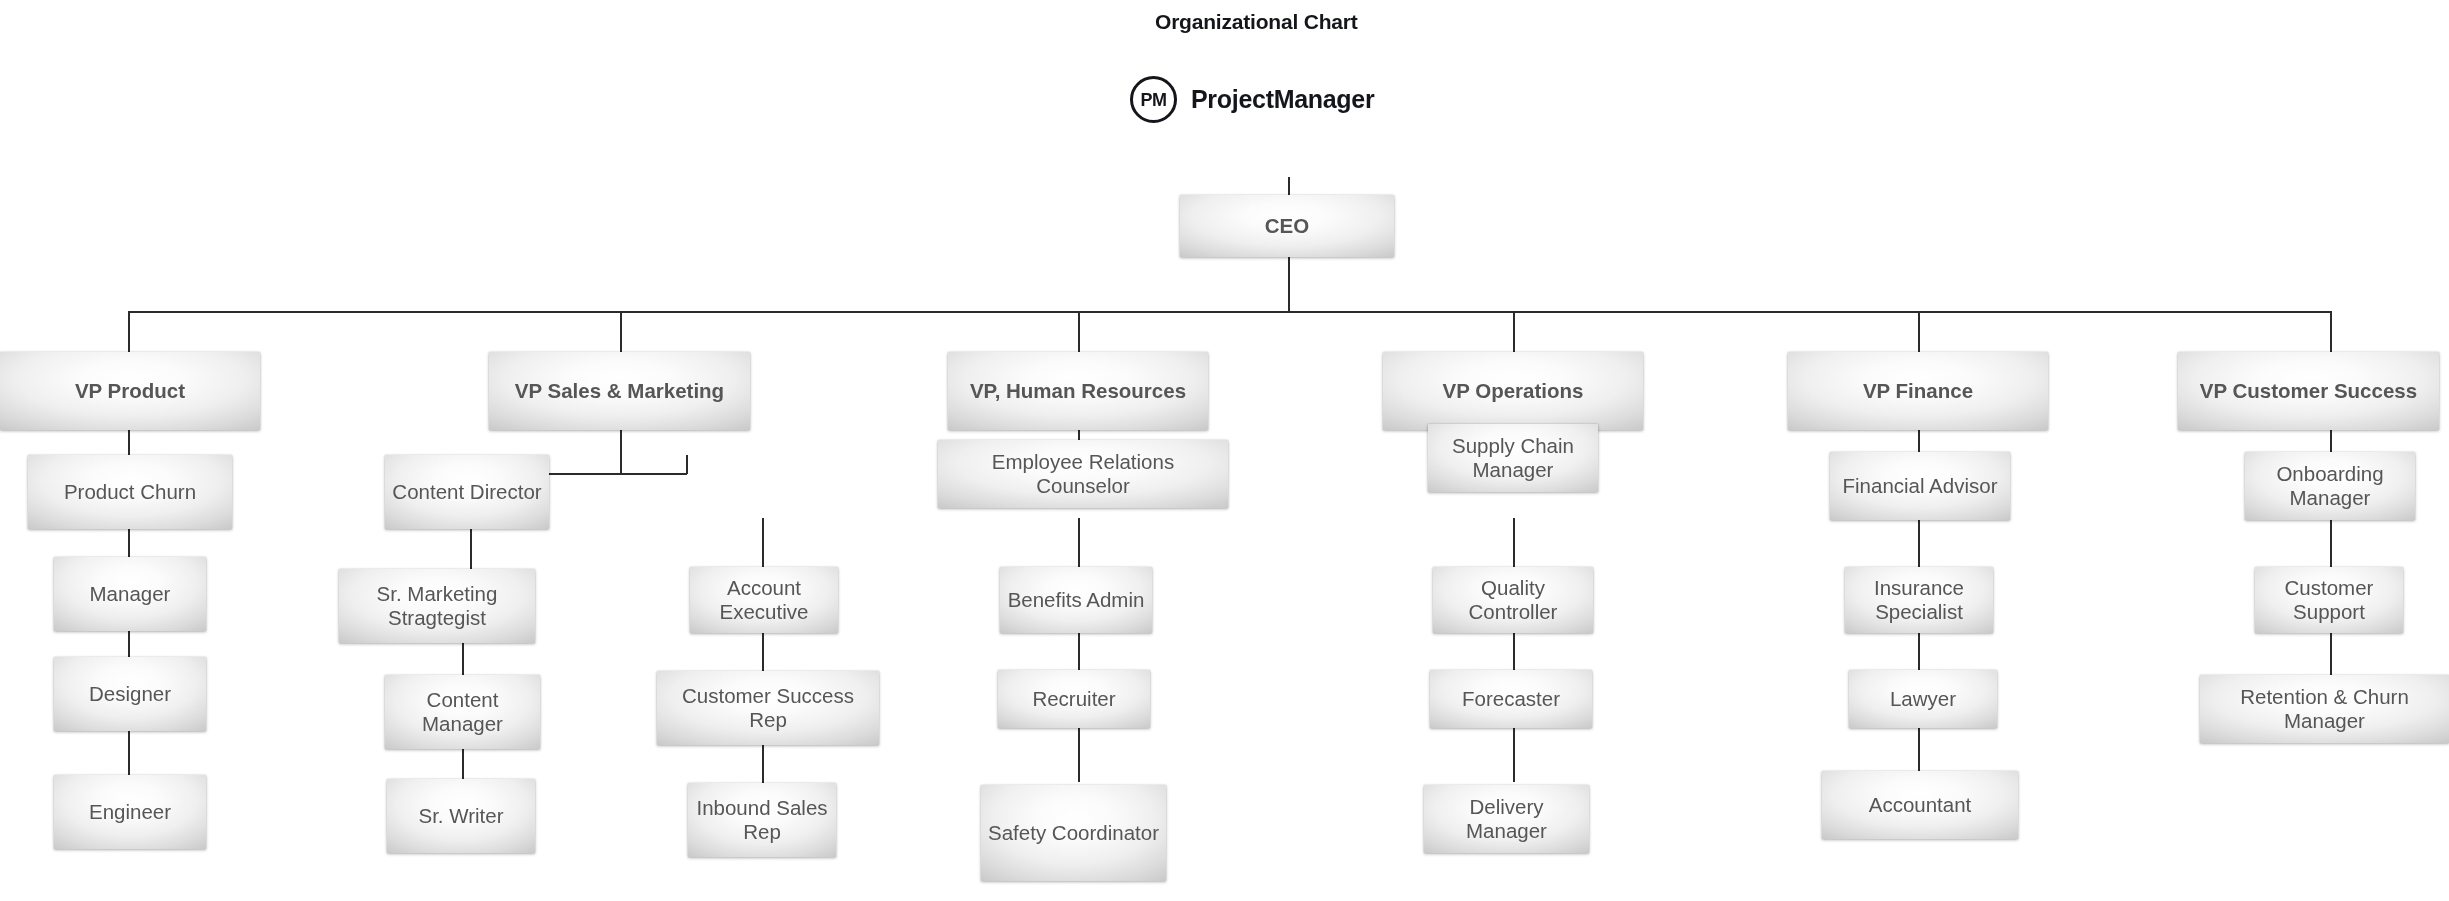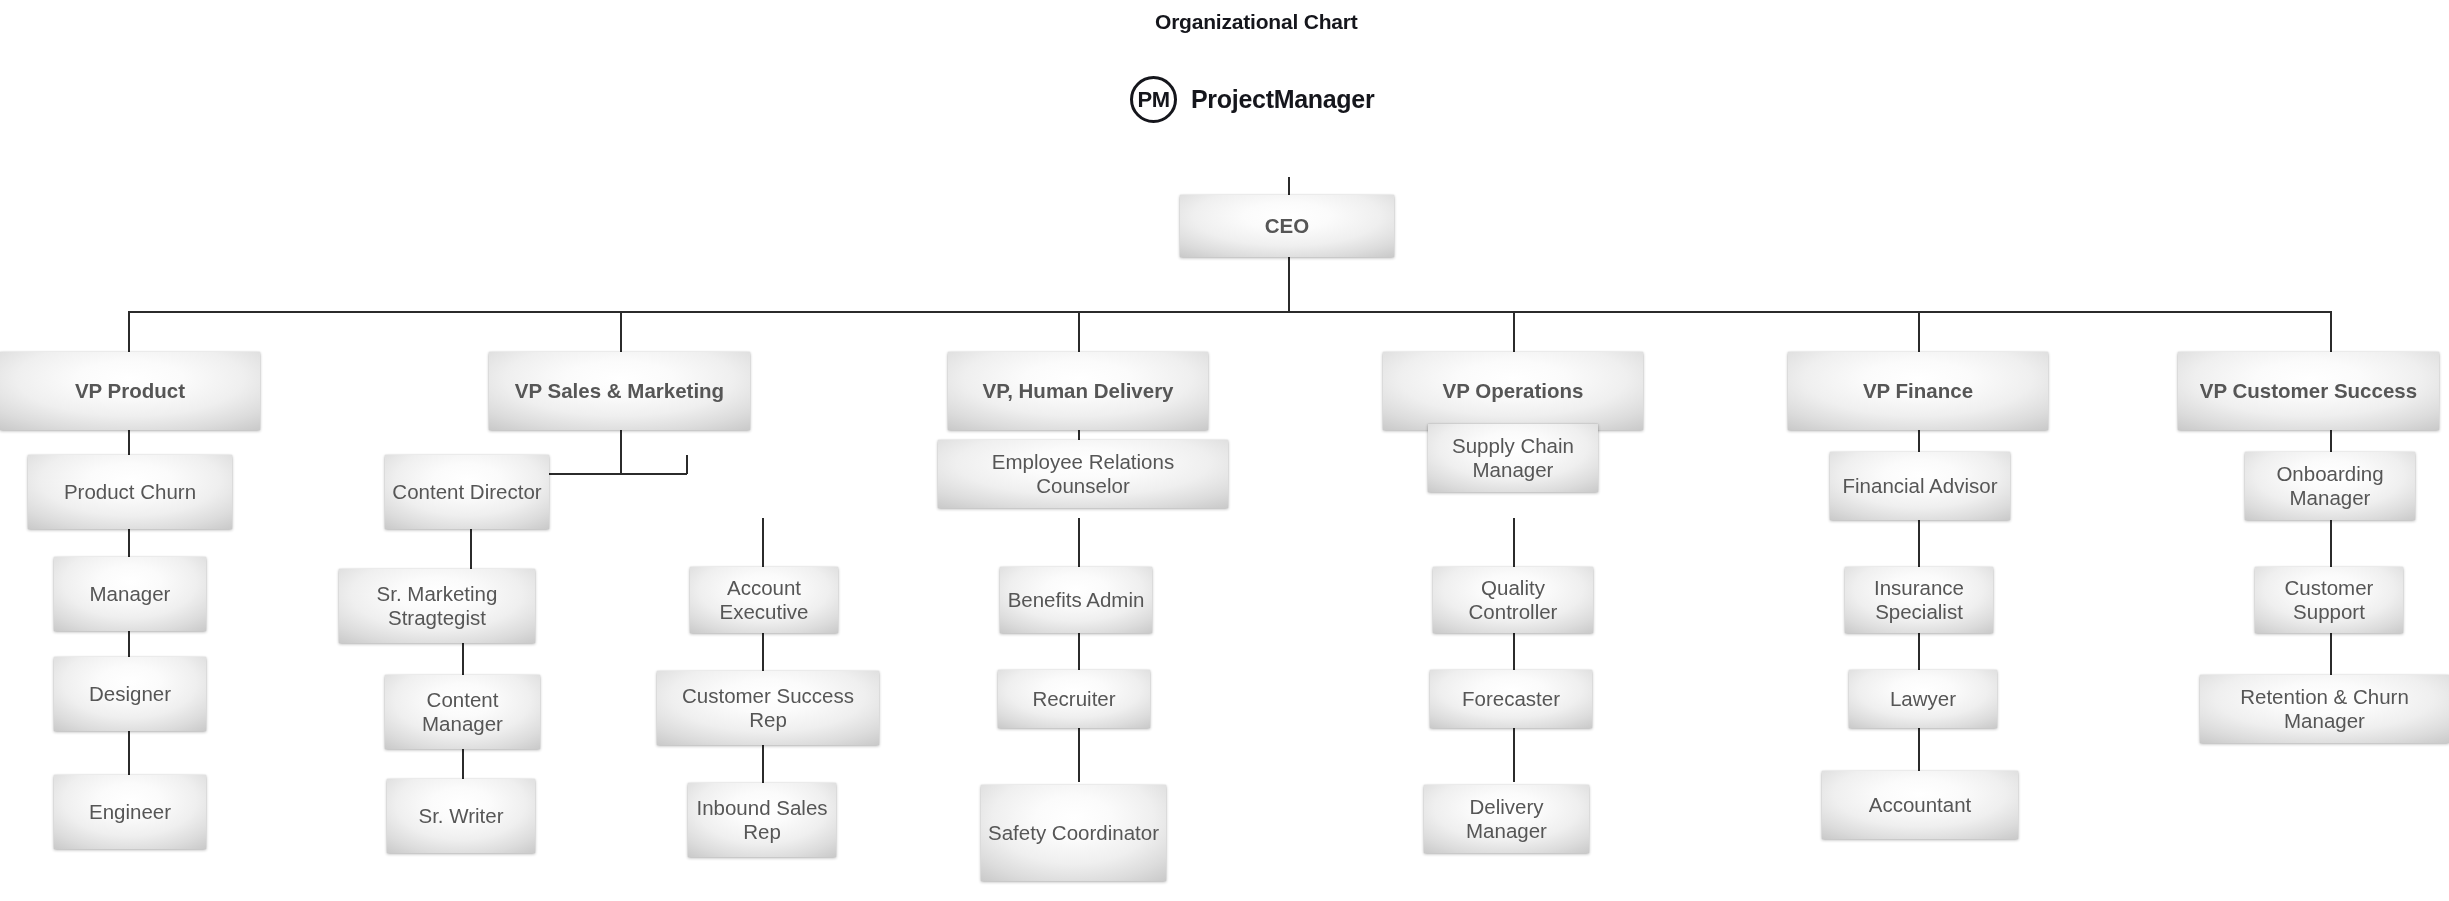--- a/index.html
+++ b/index.html
@@ -44,21 +44,21 @@
     width: 47px;
     height: 47px;
     border: 3.5px solid #15161c;
     border-radius: 50%;
     display: flex;
     align-items: center;
     justify-content: center;
     box-sizing: border-box;
   }
   #brand-mark span {
-    font-size: 22px;
+    font-size: 18px;
     font-weight: bold;
     color: #15161c;
     letter-spacing: -0.5px;
     line-height: 1;
   }
   #brand-name {
     font-size: 25px;
     font-weight: bold;
     color: #15161c;
     letter-spacing: -0.3px;
@@ -167,21 +167,21 @@
   <div class="conn v" style="left:1918px; top:726px; height:46px;"></div>
 
   <div class="conn v" style="left:2330px; top:430px; height:24px;"></div>
   <div class="conn v" style="left:2330px; top:518px; height:50px;"></div>
   <div class="conn v" style="left:2330px; top:630px; height:46px;"></div>
 
   <div class="node root" style="left:1180px; top:195px; width:214px; height:62px;">CEO</div>
 
   <div class="node vp" style="left:0px; top:352px; width:260px; height:78px;">VP Product</div>
   <div class="node vp" style="left:489px; top:352px; width:261px; height:78px;">VP Sales &amp; Marketing</div>
-  <div class="node vp" style="left:948px; top:352px; width:260px; height:78px;">VP, Human Delivery</div>
+  <div class="node vp" style="left:948px; top:352px; width:260px; height:78px;">VP, Human Resources</div>
   <div class="node vp" style="left:1383px; top:352px; width:260px; height:78px;">VP Operations</div>
   <div class="node vp" style="left:1788px; top:352px; width:260px; height:78px;">VP Finance</div>
   <div class="node vp" style="left:2178px; top:352px; width:261px; height:78px;">VP Customer Success</div>
 
   <div class="node sub" style="left:28px; top:455px; width:204px; height:74px;">Product Churn</div>
   <div class="node sub" style="left:54px; top:557px; width:152px; height:74px;">Manager</div>
   <div class="node sub" style="left:54px; top:657px; width:152px; height:74px;">Designer</div>
   <div class="node sub" style="left:54px; top:775px; width:152px; height:74px;">Engineer</div>
 
   <div class="node sub" style="left:385px; top:455px; width:164px; height:74px;">Content Director</div>

